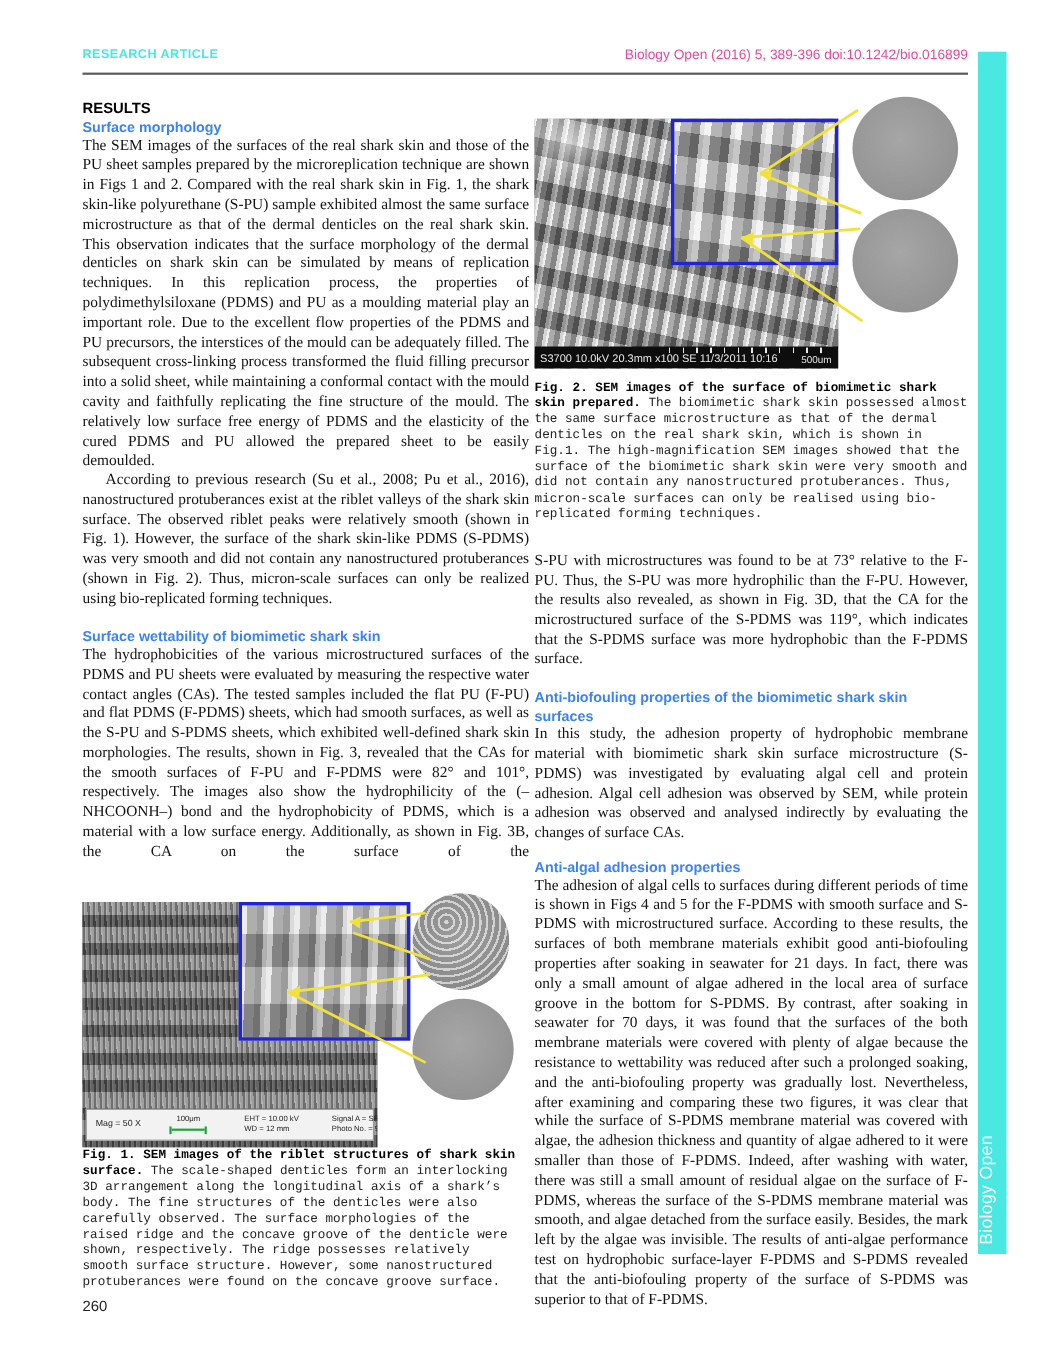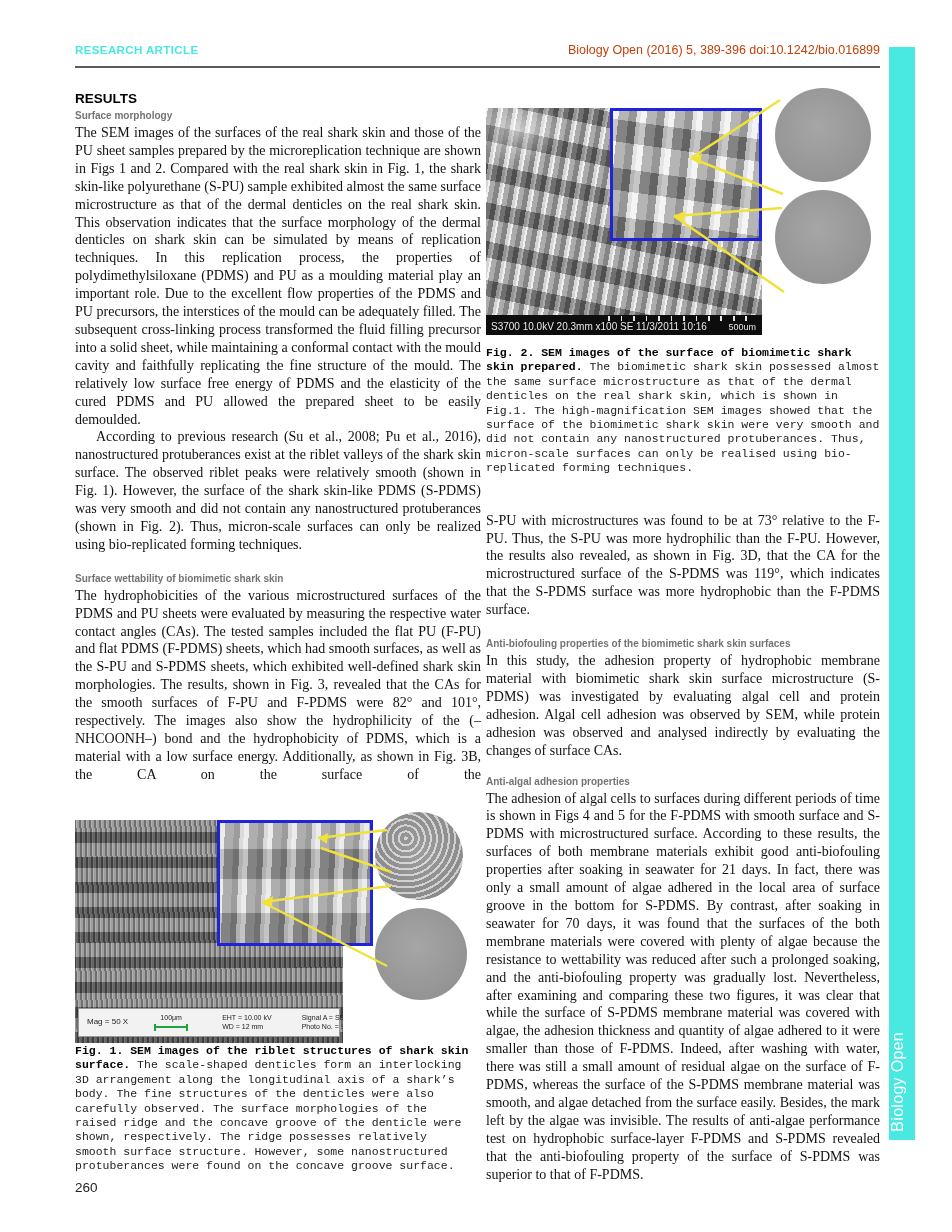--- a/index.html
+++ b/index.html
@@ -3,38 +3,38 @@
 <meta charset="utf-8">
 <style>
   html,body{margin:0;padding:0;background:#ffffff;}
   .page{position:relative;width:952px;height:1232px;background:#fff;overflow:hidden;
         font-family:"Liberation Serif",serif;color:#111;}
 
   
   .eyebrow{position:absolute;left:75px;top:44px;font-family:"Liberation Sans",sans-serif;
            font-weight:bold;font-size:11.5px;letter-spacing:.4px;color:#49e8e1;}
   .citation{position:absolute;right:72px;top:43px;font-family:"Liberation Sans",sans-serif;
-            font-size:12.5px;color:#c2410c;}
+            font-size:12.5px;color:#ec4899;}
   .header-rule{position:absolute;left:75px;top:66px;width:805px;height:1.5px;background:#5a5b5d;}
 
   
   .side-bar{position:absolute;left:889px;top:47px;width:26px;height:1093px;background:#49e8e1;}
   .side-bar-label{position:absolute;left:0;bottom:8px;width:26px;
                   writing-mode:vertical-rl;transform:rotate(180deg);
                   font-family:"Liberation Sans",sans-serif;font-size:16px;color:#ffffff;
                   letter-spacing:.3px;white-space:nowrap;}
 
   
   .col{position:absolute;width:406px;font-size:14px;line-height:17.9px;text-align:justify;}
   .col-left{left:75px;top:90px;}
   .col-right{left:486px;top:88px;width:394px;}
   h2.sec{font-family:"Liberation Sans",sans-serif;font-size:13.5px;font-weight:bold;
          margin:0;padding:0;text-align:left;line-height:17px;color:#000;}
-  h3.sub{font-family:"Liberation Sans",sans-serif;font-size:10px;font-weight:bold;
-         margin:0;padding:0;text-align:left;line-height:17px;color:#737373;}
+  h3.sub{font-family:"Liberation Sans",sans-serif;font-size:13px;font-weight:bold;
+         margin:0;padding:0;text-align:left;line-height:17px;color:#3b82f6;}
   .col p{margin:0;}
   p.indent{text-indent:1.5em;}
   p.gap-above{margin-top:17px;}
   p.just-last{text-align-last:justify;}
   .headgap{height:16px;}
   .headgap-sm{height:13px;}
 
   
   .caption{font-family:Liberation Mono, monospace;font-size:11.5px;line-height:14.4px;
            text-align:left;color:#222;}
@@ -181,21 +181,21 @@
       <line x1="188" y1="128" x2="296" y2="120" stroke="#f0e23a" stroke-width="2.5"></line>
       <line x1="188" y1="128" x2="298" y2="204" stroke="#f0e23a" stroke-width="2.5"></line>
       <polygon points="188,128 199,123 198,135" fill="#f0e23a"></polygon>
     </svg>
   </div>
 
   <div class="col col-right" style="top:346px;">
     <div class="caption">
       <b>Fig. 2. SEM images of the surface of biomimetic shark skin prepared.</b><span> The biomimetic shark skin possessed almost the same surface microstructure as that of the dermal denticles on the real shark skin, which is shown in Fig.1. The high-magnification SEM images showed that the surface of the biomimetic shark skin were very smooth and did not contain any nanostructured protuberances. Thus, micron-scale surfaces can only be realised using bio-replicated forming techniques.</span>
     </div>
-    <p class="gap-above" style="margin-top:36px;">S-PU with microstructures was found to be at 73° relative to the F-PU. Thus, the S-PU was more hydrophilic than the F-PU. However, the results also revealed, as shown in Fig. 3D, that the CA for the microstructured surface of the S-PDMS was 119°, which indicates that the S-PDMS surface was more hydrophobic than the F-PDMS surface.</p>
+    <p class="gap-above" style="margin-top:26px;">S-PU with microstructures was found to be at 73° relative to the F-PU. Thus, the S-PU was more hydrophilic than the F-PU. However, the results also revealed, as shown in Fig. 3D, that the CA for the microstructured surface of the S-PDMS was 119°, which indicates that the S-PDMS surface was more hydrophobic than the F-PDMS surface.</p>
     <div class="headgap"></div>
     <h3 class="sub">Anti-biofouling properties of the biomimetic shark skin surfaces</h3>
     <p>In this study, the adhesion property of hydrophobic membrane material with biomimetic shark skin surface microstructure (S-PDMS) was investigated by evaluating algal cell and protein adhesion. Algal cell adhesion was observed by SEM, while protein adhesion was observed and analysed indirectly by evaluating the changes of surface CAs.</p>
     <div class="headgap-sm"></div>
     <h3 class="sub">Anti-algal adhesion properties</h3>
     <p>The adhesion of algal cells to surfaces during different periods of time is shown in Figs 4 and 5 for the F-PDMS with smooth surface and S-PDMS with microstructured surface. According to these results, the surfaces of both membrane materials exhibit good anti-biofouling properties after soaking in seawater for 21 days. In fact, there was only a small amount of algae adhered in the local area of surface groove in the bottom for S-PDMS. By contrast, after soaking in seawater for 70 days, it was found that the surfaces of the both membrane materials were covered with plenty of algae because the resistance to wettability was reduced after such a prolonged soaking, and the anti-biofouling property was gradually lost. Nevertheless, after examining and comparing these two figures, it was clear that while the surface of S-PDMS membrane material was covered with algae, the adhesion thickness and quantity of algae adhered to it were smaller than those of F-PDMS. Indeed, after washing with water, there was still a small amount of residual algae on the surface of F-PDMS, whereas the surface of the S-PDMS membrane material was smooth, and algae detached from the surface easily. Besides, the mark left by the algae was invisible. The results of anti-algae performance test on hydrophobic surface-layer F-PDMS and S-PDMS revealed that the anti-biofouling property of the surface of S-PDMS was superior to that of F-PDMS.</p>
   </div>
 
 </div>
 

